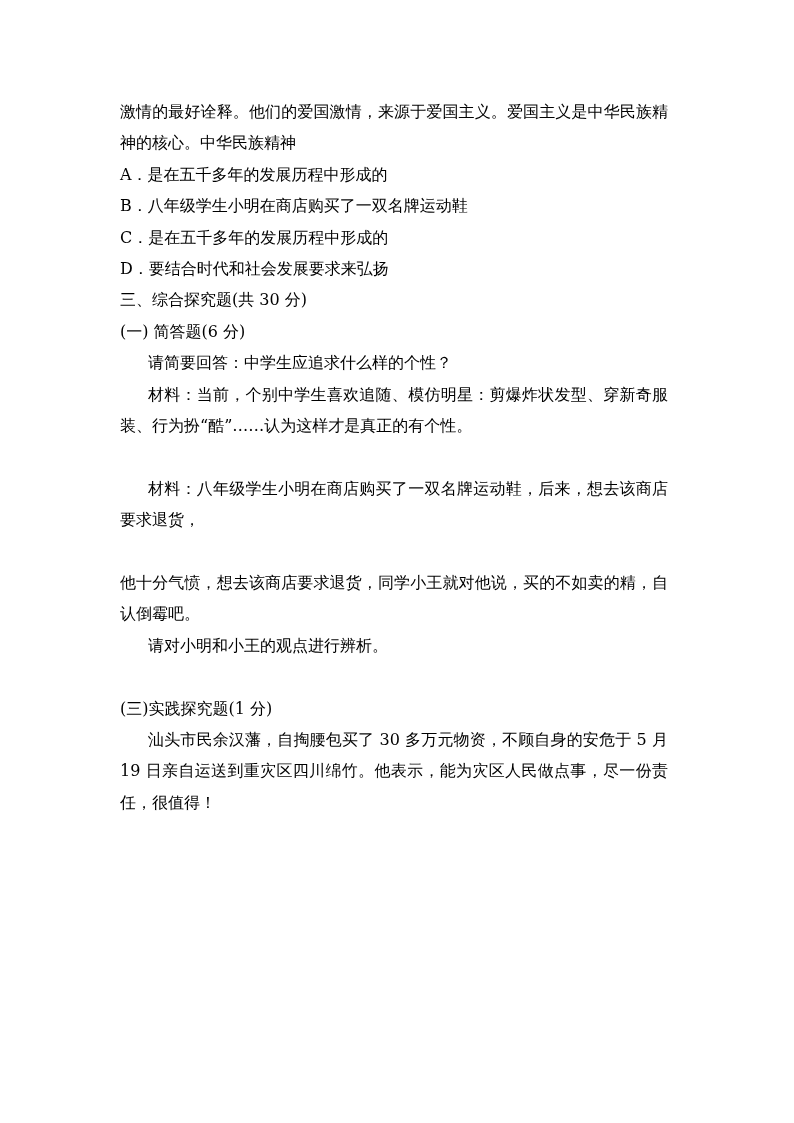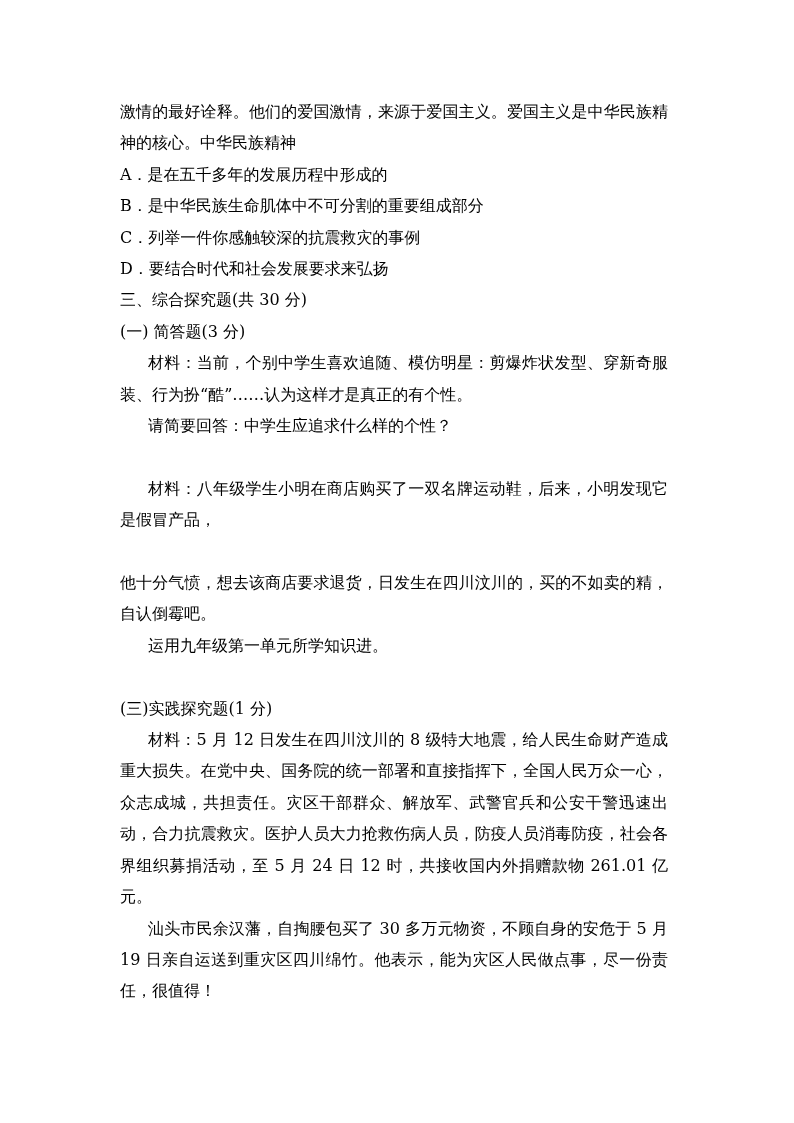--- a/index.html
+++ b/index.html
@@ -51,30 +51,29 @@
     min-height: 31.4px;
   }
 </style>
 </head>
 <body>
 
 <div class="page">
   <div class="doc">
     <p class="block">激情的最好诠释。他们的爱国激情，来源于爱国主义。爱国主义是中华民族精神的核心。中华民族精神</p>
     <p class="block">A．是在五千多年的发展历程中形成的</p>
-    <p class="block">B．是中华民族生命肌体中不可分割的重要组成部分</p>
-    <p class="block">C．列举一件你感触较深的抗震救灾的事例</p>
+    <p class="block">B．八年级学生小明在商店购买了一双名牌运动鞋</p>
+    <p class="block">C．是在五千多年的发展历程中形成的</p>
     <p class="block">D．要结合时代和社会发展要求来弘扬</p>
     <p class="heading">三、综合探究题(共 30 分)</p>
-    <p class="flush">(一) 简答题(3 分)</p>
+    <p class="flush">(一) 简答题(6 分)</p>
+    <p class="indent">请简要回答：中学生应追求什么样的个性？</p>
     <p class="indent">材料：当前，个别中学生喜欢追随、模仿明星：剪爆炸状发型、穿新奇服装、行为扮“酷”……认为这样才是真正的有个性。</p>
-    <p class="indent">请简要回答：中学生应追求什么样的个性？</p>
     <p class="blank"></p>
-    <p class="indent">材料：八年级学生小明在商店购买了一双名牌运动鞋，后来，小明发现它是假冒产品，</p>
+    <p class="indent">材料：八年级学生小明在商店购买了一双名牌运动鞋，后来，想去该商店要求退货，</p>
     <p class="blank"></p>
-    <p class="flush">他十分气愤，想去该商店要求退货，日发生在四川汶川的，买的不如卖的精，自认倒霉吧。</p>
-    <p class="indent">运用九年级第一单元所学知识进。</p>
+    <p class="flush">他十分气愤，想去该商店要求退货，同学小王就对他说，买的不如卖的精，自认倒霉吧。</p>
+    <p class="indent">请对小明和小王的观点进行辨析。</p>
     <p class="blank"></p>
     <p class="flush">(三)实践探究题(1 分)</p>
-    <p class="indent">材料：5 月 12 日发生在四川汶川的 8 级特大地震，给人民生命财产造成重大损失。在党中央、国务院的统一部署和直接指挥下，全国人民万众一心，众志成城，共担责任。灾区干部群众、解放军、武警官兵和公安干警迅速出动，合力抗震救灾。医护人员大力抢救伤病人员，防疫人员消毒防疫，社会各界组织募捐活动，至 5 月 24 日 12 时，共接收国内外捐赠款物 261.01 亿元。</p>
     <p class="indent">汕头市民余汉藩，自掏腰包买了 30 多万元物资，不顾自身的安危于 5 月 19 日亲自运送到重灾区四川绵竹。他表示，能为灾区人民做点事，尽一份责任，很值得！</p>
   </div>
 </div>
 
 </body></html>

